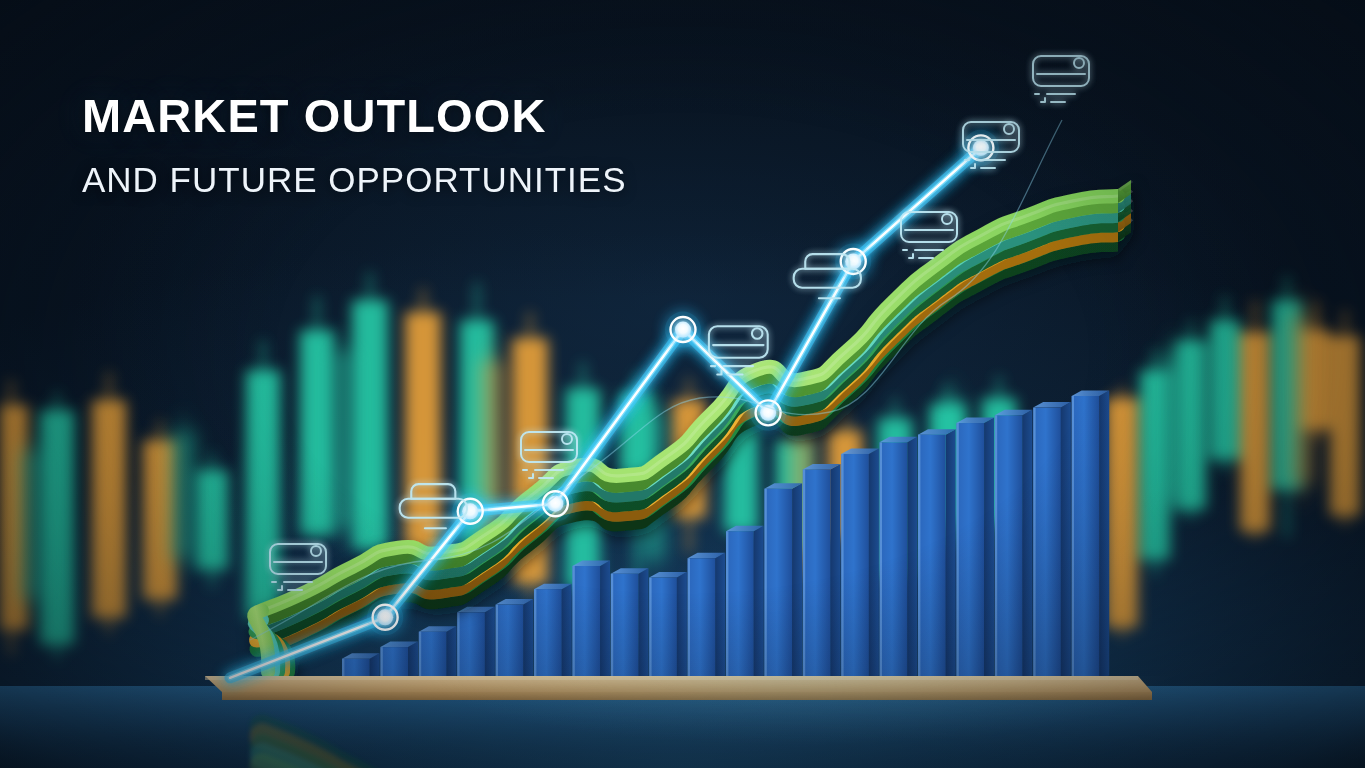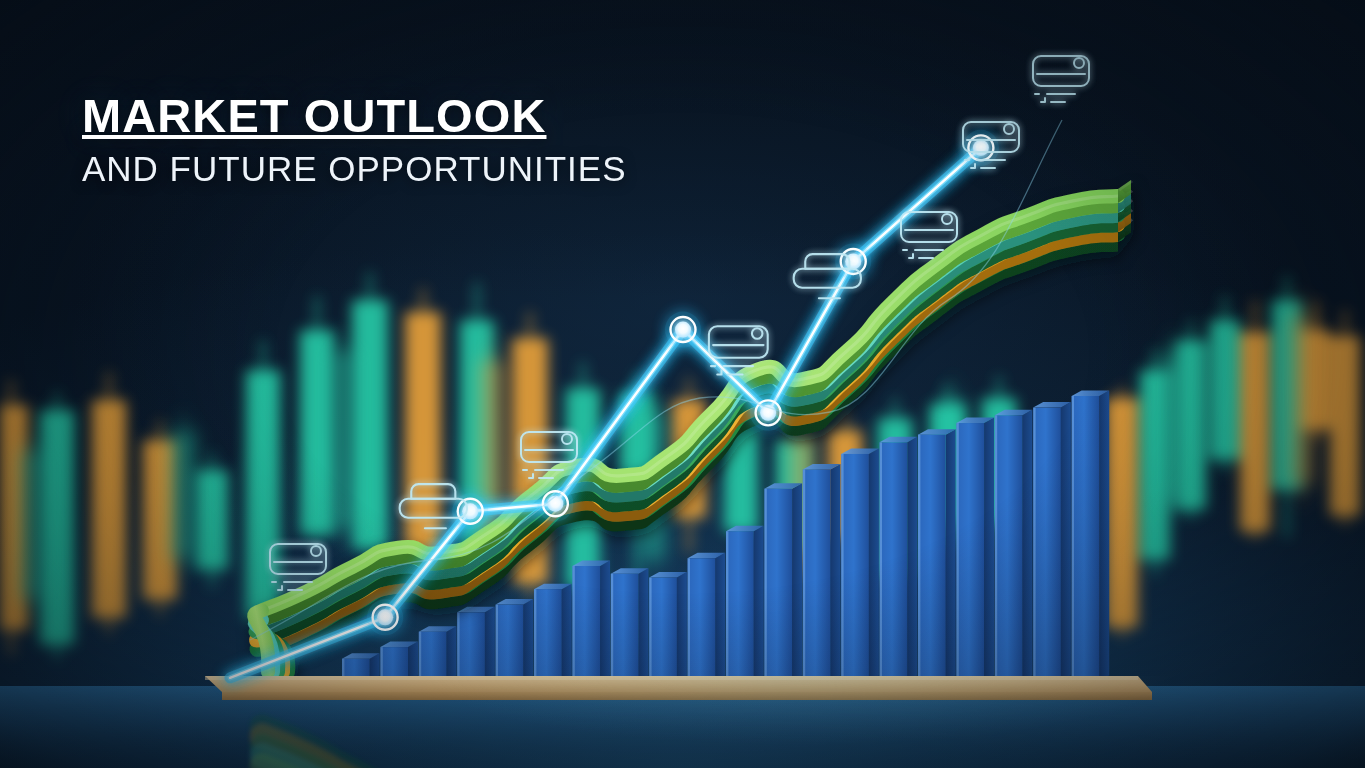--- a/index.html
+++ b/index.html
@@ -31,24 +31,24 @@
   }
   #toneTop{
     left:0; top:0; width:1365px; height:300px; pointer-events:none;
     background:linear-gradient(180deg, rgba(8,18,30,0.80) 0%, rgba(8,18,30,0.25) 58%, rgba(8,18,30,0) 100%);
   }
 
   
   #title-block{ left:82px; top:92px; }
   #title-main{
     font-size:47px; font-weight:bold; letter-spacing:1.1px; color:#ffffff;
-    line-height:1.0; text-shadow:0 2px 14px rgba(0,0,0,.65), 0 0 32px rgba(120,190,255,.16);text-decoration:underline;
+    line-height:1.0; text-shadow:0 2px 14px rgba(0,0,0,.65), 0 0 32px rgba(120,190,255,.16);
   }
   #title-sub{
-    margin-top:12px; font-size:35px; font-weight:400; letter-spacing:1.0px;
+    margin-top:23px; font-size:35px; font-weight:400; letter-spacing:1.0px;
     color:#eef4fa; line-height:1.0; text-shadow:0 2px 12px rgba(0,0,0,.6);
   }
 
   #reflection-glow{
     left:180px; top:676px; width:1000px; height:92px; pointer-events:none;
     background:radial-gradient(ellipse 50% 100% at 62% 0%, rgba(120,200,220,0.16) 0%, rgba(10,40,70,0) 75%);
   }
 </style>
 </head>
 <body>

